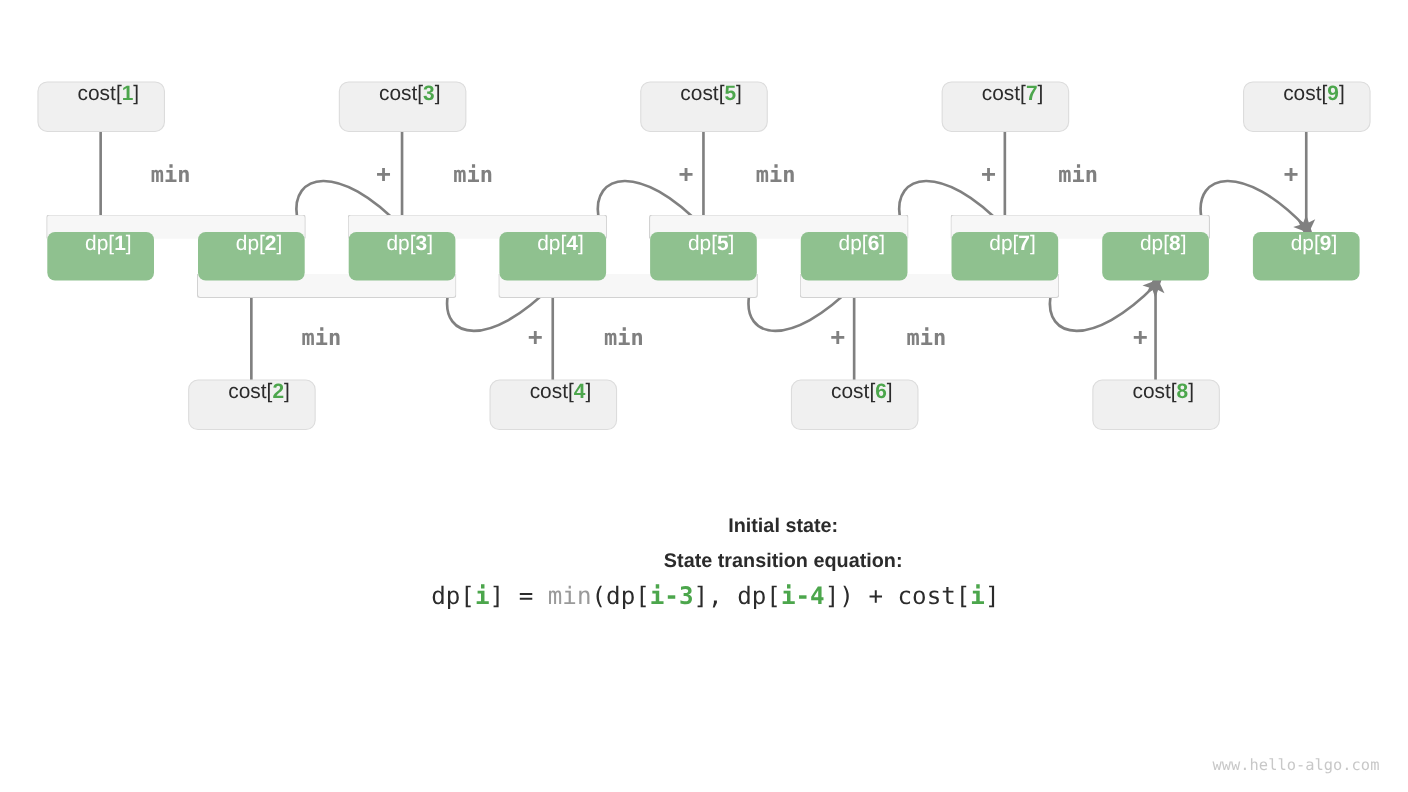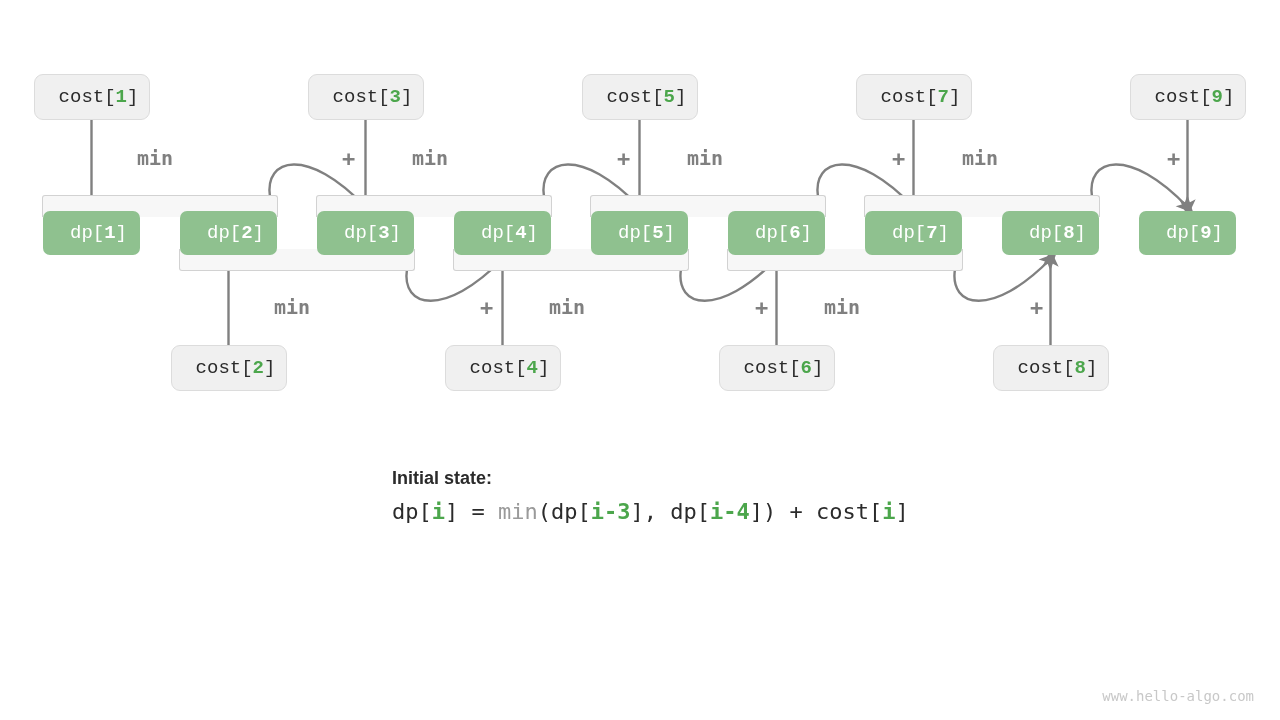--- a/index.html
+++ b/index.html
@@ -26,24 +26,23 @@
     width: 1280px;
     height: 720px;
     pointer-events: none;
   }
 
   
   .node {
     position: absolute;
     box-sizing: border-box;
     display: flex;
-    align-items: center;
     justify-content: center;
     white-space: pre;
-    font-family: Liberation Mono, monospace;
+    font-family: Liberation Sans, sans-serif;
     padding-left: 14px;
   }
   .dp-node {
     background: #8FC18F;
     color: #ffffff;
     border-radius: 7px;
     font-size: 19px;
     letter-spacing: 0px;
   }
   .cost-node {
@@ -92,20 +91,21 @@
     top: 468px;
     width: 640px;
   }
   .cap-head {
     font-family: "Liberation Sans", sans-serif;
     font-weight: bold;
     font-size: 18px;
     color: #2B2B2B;
     margin: 0 0 10px 0;
     white-space: pre;
+    text-align: center;
   }
   .cap-eq {
     font-family: "DejaVu Sans Mono", monospace;
     font-size: 22px;
     color: #2B2B2B;
     margin: 0 0 28px 0;
     white-space: pre;
   }
   .cap-eq:last-child { margin-bottom: 0; }
   .op-gray { color: #9A9A9A; }
@@ -192,17 +192,18 @@
       <div class="edge-label" style="left: 274px; top: 295px;">min</div>
       <div class="edge-label" style="left: 549px; top: 295px;">min</div>
       <div class="edge-label" style="left: 824px; top: 295px;">min</div>
       <div class="edge-label plus" style="left: 480px; top: 295px;">+</div>
       <div class="edge-label plus" style="left: 755px; top: 295px;">+</div>
       <div class="edge-label plus" style="left: 1030px; top: 295px;">+</div>
     </div>
 
   <div id="caption">
     <p class="cap-head">Initial state:</p>
+    <p class="cap-head">State transition equation:</p>
     <p class="cap-eq"><span>dp[</span><span class="idx-green">i</span><span>] = </span><span class="op-gray">min</span><span>(dp[</span><span class="idx-green">i-3</span><span>], dp[</span><span class="idx-green">i-4</span><span>]) + cost[</span><span class="idx-green">i</span><span>]</span></p>
   </div>
 
   <div id="footer">www.hello-algo.com</div>
 </div>
 
 </body></html>

